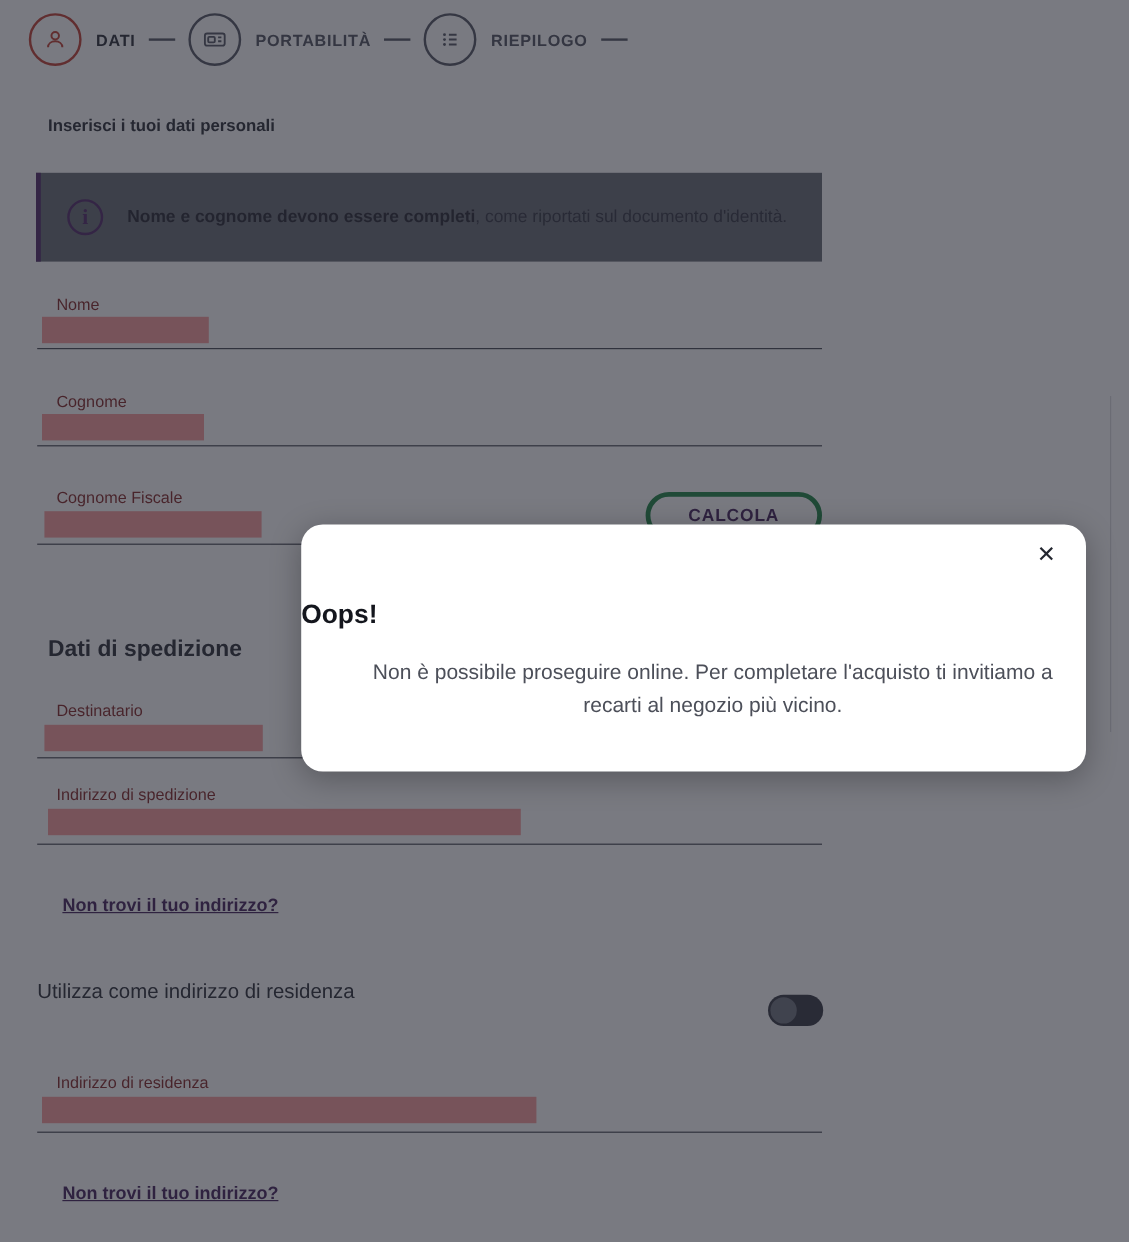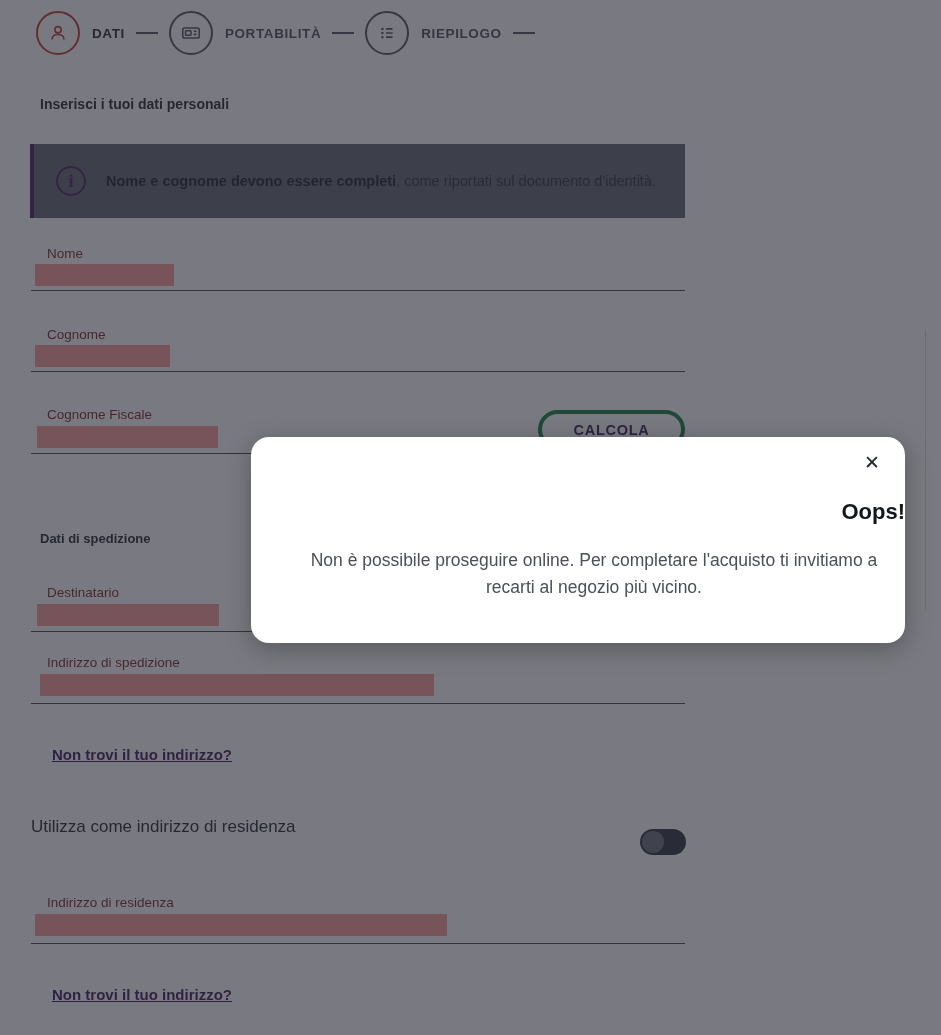--- a/index.html
+++ b/index.html
@@ -31,21 +31,21 @@
   }
 
   
   .stepper {
     position: absolute;
     top: 0; left: 0;
     width: 941px;
     height: 66px;
     display: flex;
     align-items: center;
-    padding-left: 36px;
+    padding-left: 24px;
   }
   .step { display: flex; align-items: center; }
   .step-circle {
     width: 44px; height: 44px;
     border-radius: 50%;
     border: 2px solid #4d505c;
     display: flex; align-items: center; justify-content: center;
     color: #4d505c;
     flex: 0 0 auto;
   }
@@ -72,21 +72,21 @@
   .h-main {
     position: absolute;
     left: 40px; top: 96px;
     font-size: 14px;
     font-weight: bold;
     color: #23262f;
   }
   .h-ship {
     position: absolute;
     left: 40px; top: 531px;
-    font-size: 13px;
+    font-size: 19px;
     font-weight: bold;
     color: #23262f;
   }
 
   
   .banner {
     position: absolute;
     left: 30px; top: 144px;
     width: 655px; height: 74px;
     background: #63666f;
@@ -206,21 +206,21 @@
     border: none; background: none;
     color: #23262f;
     font-size: 19px;
     line-height: 1;
     cursor: pointer;
     font-family: "Liberation Sans", sans-serif;
   }
   .modal-title {
     position: absolute;
     top: 62px; left: 0; width: 100%;
-    text-align: right;
+    text-align: left;
     font-size: 22px;
     font-weight: bold;
     color: #14161d;
   }
   .modal-body {
     position: absolute;
     top: 110px; left: 56px;
     width: 574px;
     text-align: center;
     font-size: 17.5px;

